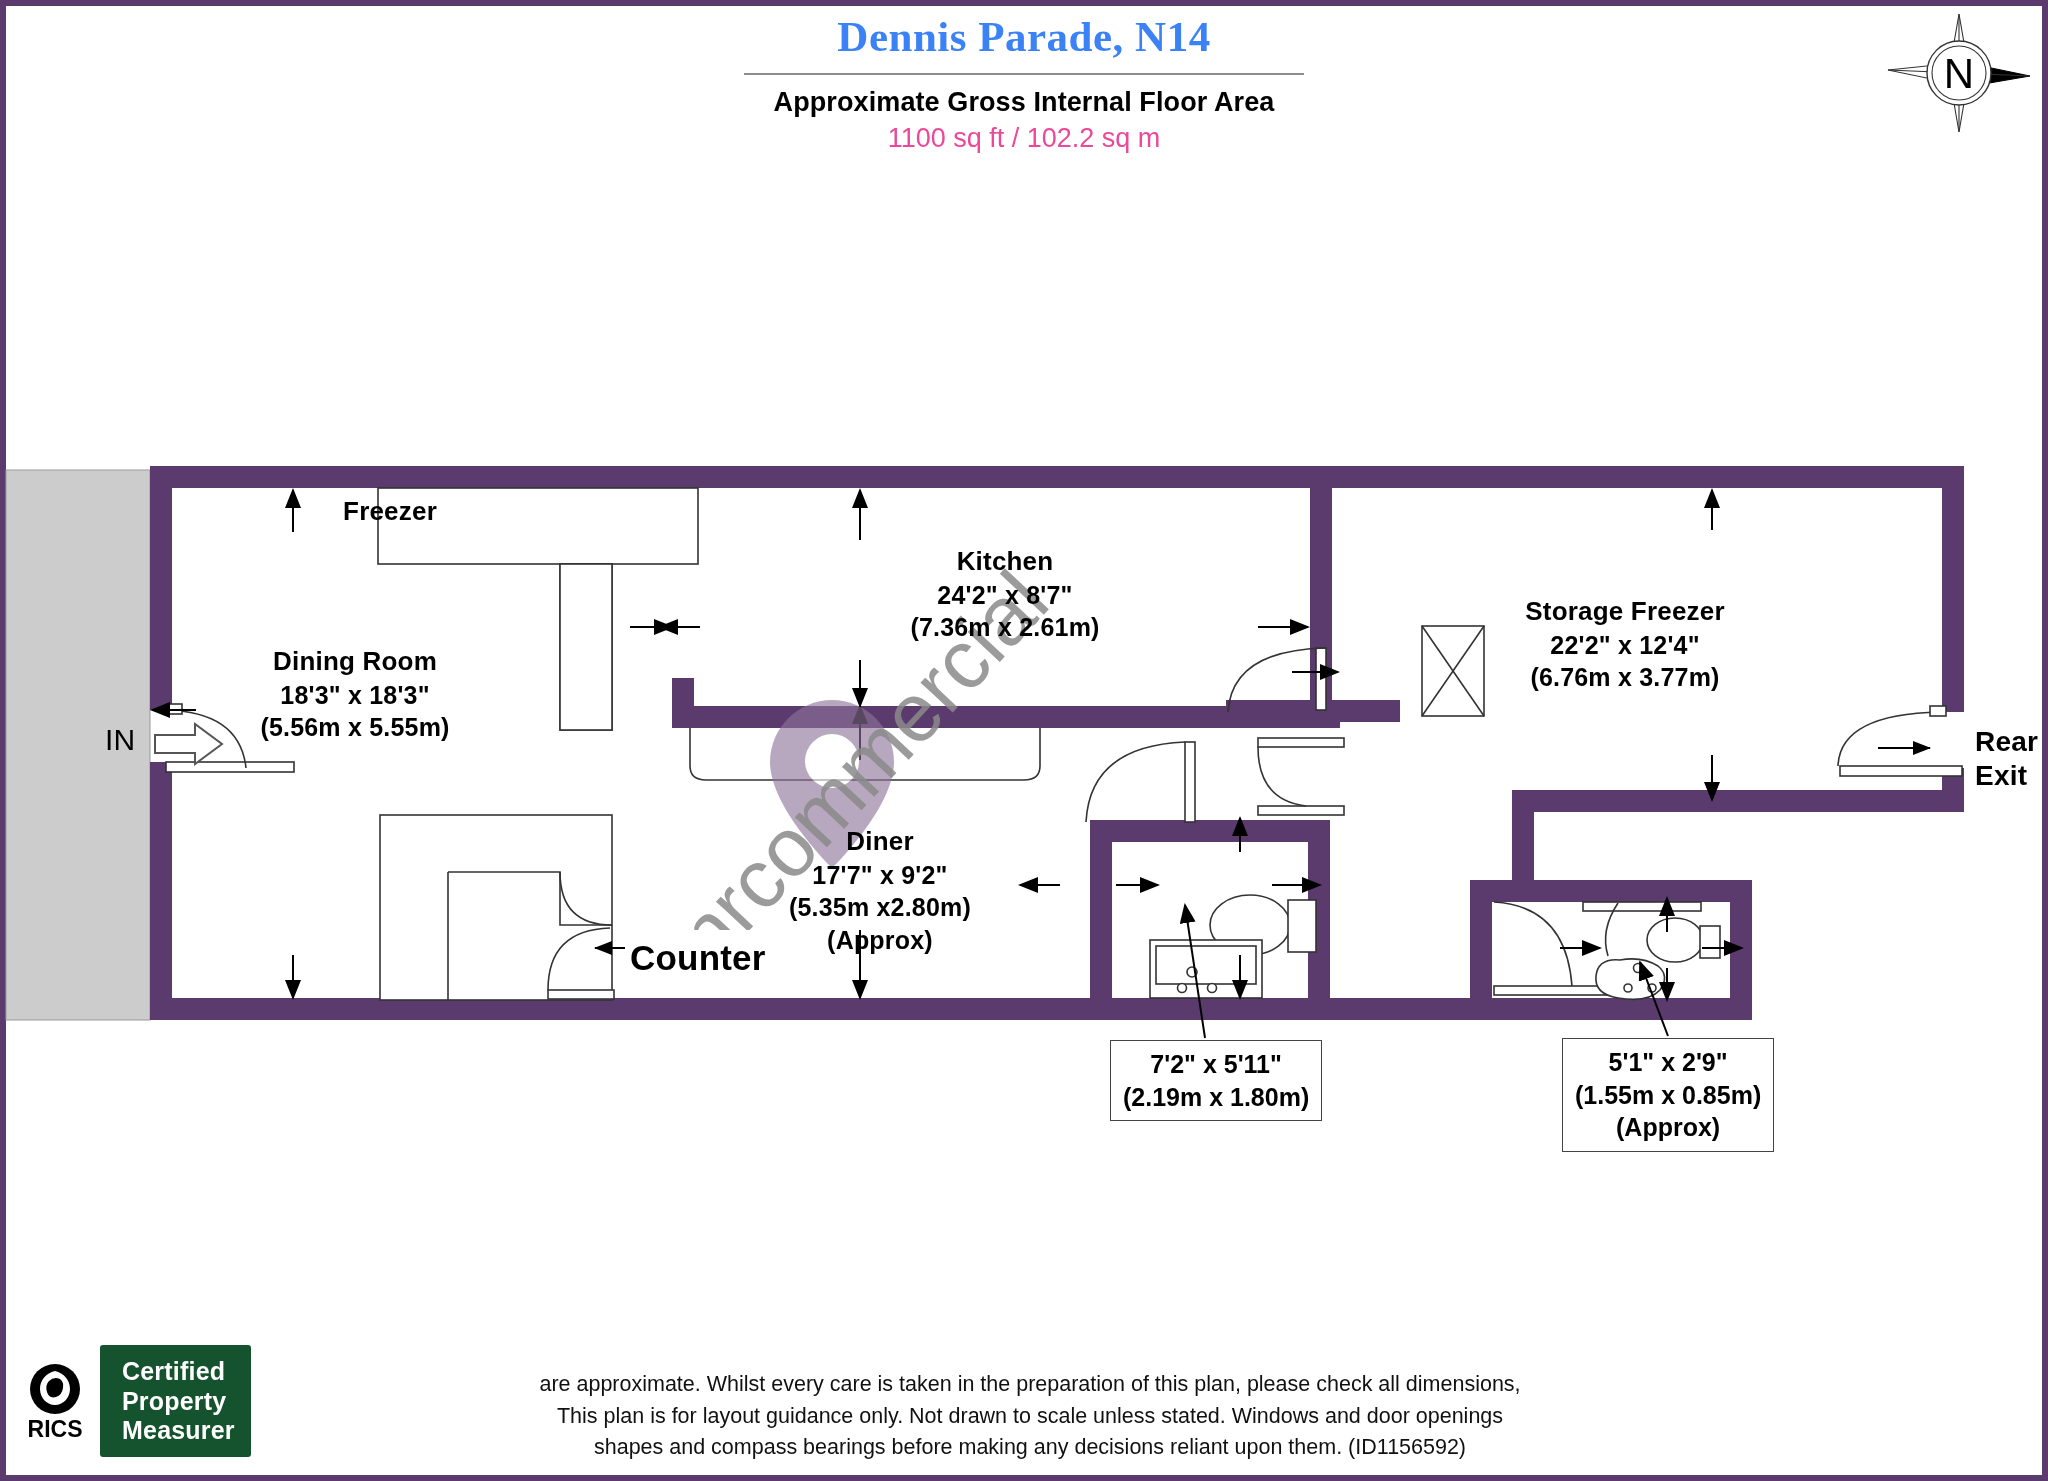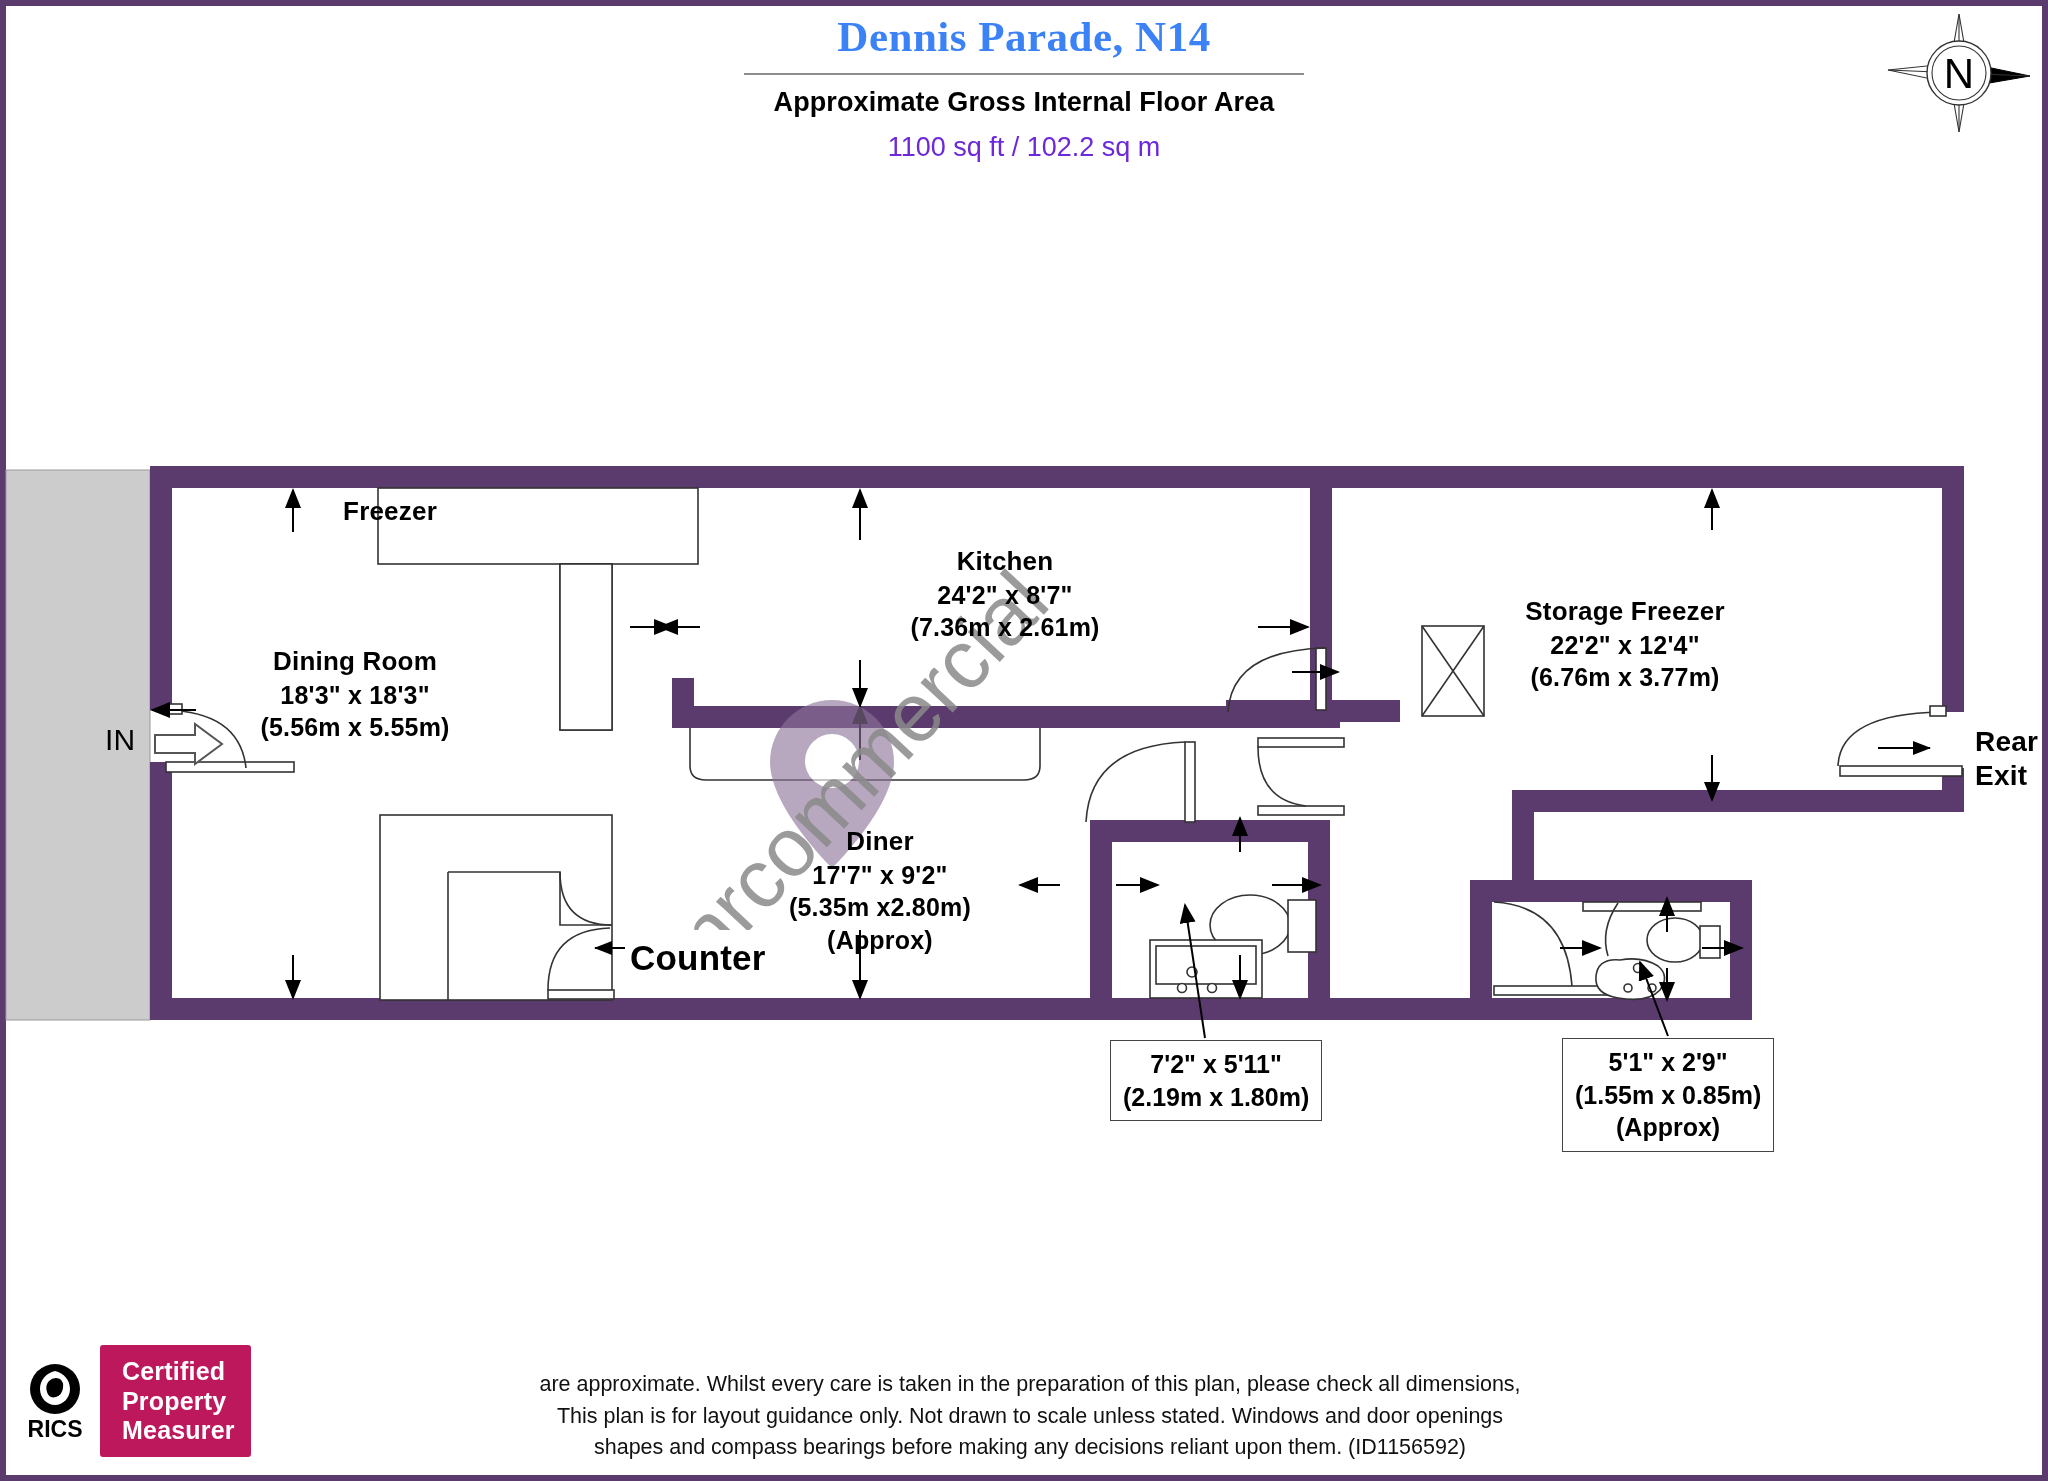--- a/index.html
+++ b/index.html
@@ -8,21 +8,21 @@
 
   
   #page-border{position:absolute;inset:0;border:6px solid #5b3a6e;box-sizing:border-box;}
 
   
   #header{position:absolute;left:0;right:0;top:14px;text-align:center;}
   #title{font-family:"Liberation Serif",serif;font-size:43px;font-weight:700;
          letter-spacing:.5px;color:#3b82f6;line-height:1.05;}
   #title-rule{width:560px;height:2px;background:#8d8d8d;margin:14px auto 12px auto;}
   #gia-label{font-size:27px;font-weight:700;color:#000;letter-spacing:.1px;}
-  #gia-value{font-size:27px;font-weight:400;color:#6d28d9;margin-top:14px;}
+  #gia-value{font-size:27px;font-weight:400;color:#ec4899;margin-top:5px;}
 
   
   #compass{position:absolute;right:14px;top:8px;width:150px;height:130px;}
 
   
   #plan{position:absolute;left:0;top:0;width:2048px;height:1481px;}
 
   
   .plan-label{position:absolute;font-weight:700;color:#000;text-align:center;
               line-height:1.30;letter-spacing:.2px;white-space:nowrap;}
@@ -48,21 +48,21 @@
 
   
   #watermark{position:absolute;left:560px;top:370px;width:560px;height:560px;
              pointer-events:none;}
 
   
   #footer{position:absolute;left:0;right:0;bottom:14px;}
   #disclaimer{position:absolute;left:380px;width:1300px;bottom:4px;text-align:center;
               font-size:21.5px;line-height:1.45;color:#111;}
   #rics-logo{position:absolute;left:22px;bottom:20px;width:66px;height:86px;}
-  #cpm-badge{position:absolute;left:100px;bottom:10px;background:#be185d;color:#fff;
+  #cpm-badge{position:absolute;left:100px;bottom:10px;background:#14532d;color:#fff;
              font-size:25px;font-weight:700;line-height:1.17;padding:12px 16px 12px 22px;
              border-radius:3px;letter-spacing:.2px;}
 </style>
 </head>
 <body>
 
 <div id="page-border"></div>
 
 <div id="header">
   <div id="title">Dennis Parade, N14</div>

